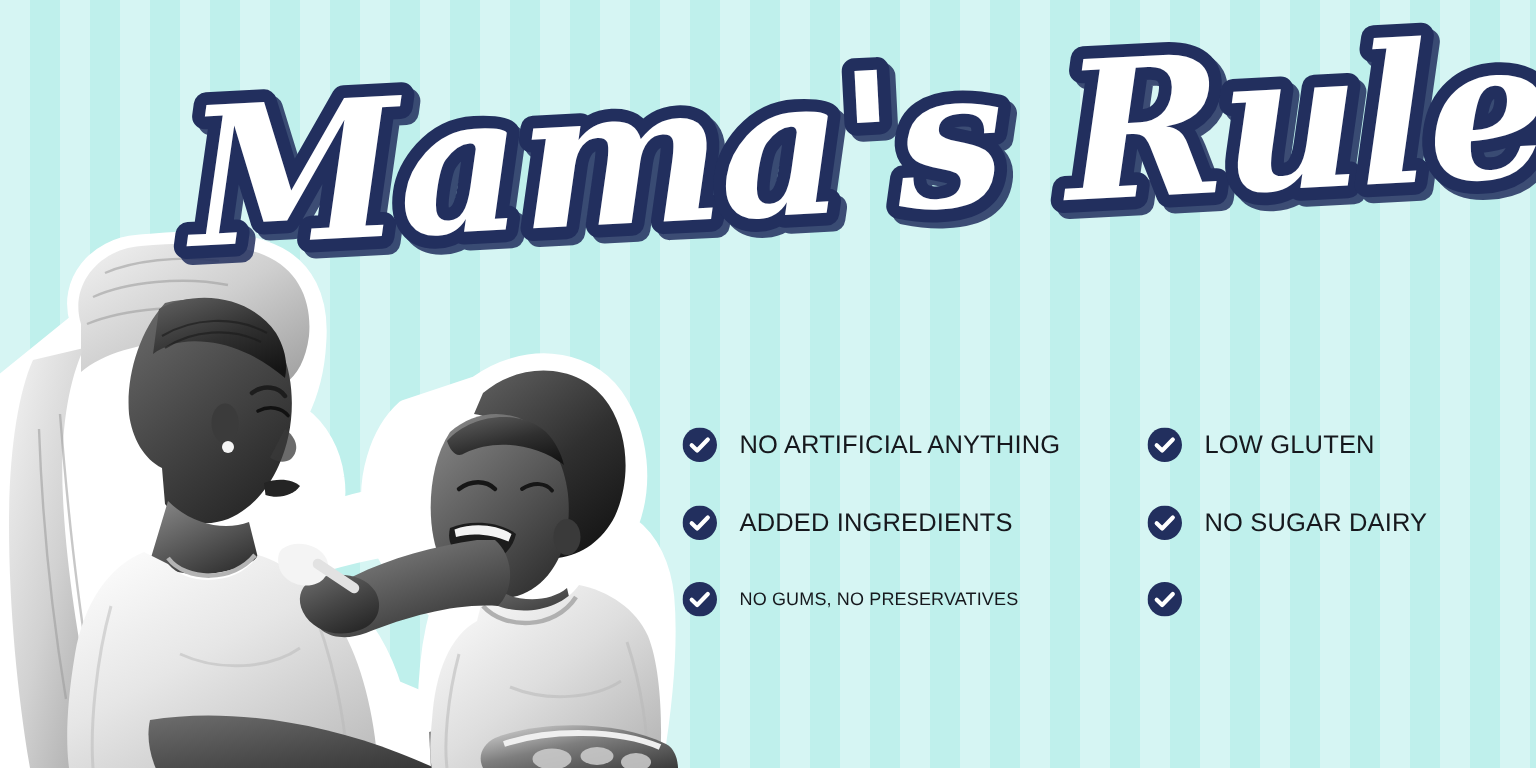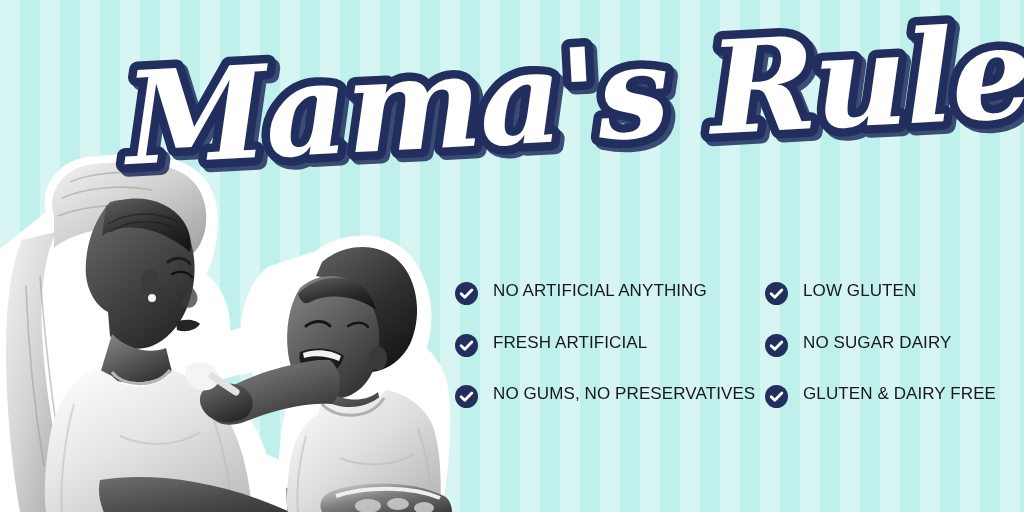--- a/index.html
+++ b/index.html
@@ -79,21 +79,21 @@
     width: 560px;
     height: 160px;
     z-index: 30;
   }
   .bul-col { position: absolute; top: 0; }
   #col-left { left: 0px; }
   #col-right { left: 310px; }
   .bul-row {
     position: absolute;
     display: flex;
-    align-items: flex-start;
+    align-items: center;
     height: 28px;
     white-space: nowrap;
   }
   .bul-row.r0 { top: 10px; }
   .bul-row.r1 { top: 62px; }
   .bul-row.r2 { top: 113px; }
   .check-icon {
     flex: 0 0 auto;
     width: 23px;
     height: 23px;
@@ -102,21 +102,21 @@
   .bul-label {
     margin-left: 15px;
     font-family: "Liberation Sans", sans-serif;
     font-size: 17px;
     font-weight: 500;
     letter-spacing: 0.1px;
     color: #16181d;
     line-height: 1;
   }
   #col-left .r2 .bul-label,
-  #col-right .r2 .bul-label { font-size: 17px; }
+  #col-right .r2 .bul-label { font-size: 12px; }
 </style>
 </head>
 <body>
 
 <div id="banner">
 
   <div id="stripes"></div>
 
   <div id="photo">
     <svg viewBox="0 0 452 376" xmlns="http://www.w3.org/2000/svg">
@@ -306,21 +306,21 @@
           <path d="M6.4 12.3 L10.2 16 L17.6 8.4" fill="none" stroke="#ffffff" stroke-width="2.9" stroke-linecap="round" stroke-linejoin="round"></path>
         </svg>
         <span class="bul-label">NO ARTIFICIAL ANYTHING</span>
       </div>
 
       <div class="bul-row r1">
         <svg class="check-icon" viewBox="0 0 24 24">
           <circle cx="12" cy="12" r="12" fill="#222f5e"></circle>
           <path d="M6.4 12.3 L10.2 16 L17.6 8.4" fill="none" stroke="#ffffff" stroke-width="2.9" stroke-linecap="round" stroke-linejoin="round"></path>
         </svg>
-        <span class="bul-label">FRESH ARTIFICIAL</span>
+        <span class="bul-label">ADDED INGREDIENTS</span>
       </div>
 
       <div class="bul-row r2">
         <svg class="check-icon" viewBox="0 0 24 24">
           <circle cx="12" cy="12" r="12" fill="#222f5e"></circle>
           <path d="M6.4 12.3 L10.2 16 L17.6 8.4" fill="none" stroke="#ffffff" stroke-width="2.9" stroke-linecap="round" stroke-linejoin="round"></path>
         </svg>
         <span class="bul-label">NO GUMS, NO PRESERVATIVES</span>
       </div>
 
@@ -342,19 +342,18 @@
           <path d="M6.4 12.3 L10.2 16 L17.6 8.4" fill="none" stroke="#ffffff" stroke-width="2.9" stroke-linecap="round" stroke-linejoin="round"></path>
         </svg>
         <span class="bul-label">NO SUGAR DAIRY</span>
       </div>
 
       <div class="bul-row r2">
         <svg class="check-icon" viewBox="0 0 24 24">
           <circle cx="12" cy="12" r="12" fill="#222f5e"></circle>
           <path d="M6.4 12.3 L10.2 16 L17.6 8.4" fill="none" stroke="#ffffff" stroke-width="2.9" stroke-linecap="round" stroke-linejoin="round"></path>
         </svg>
-        <span class="bul-label">GLUTEN &amp; DAIRY FREE</span>
       </div>
 
     </div>
   </div>
 
 </div>
 
 </body></html>

